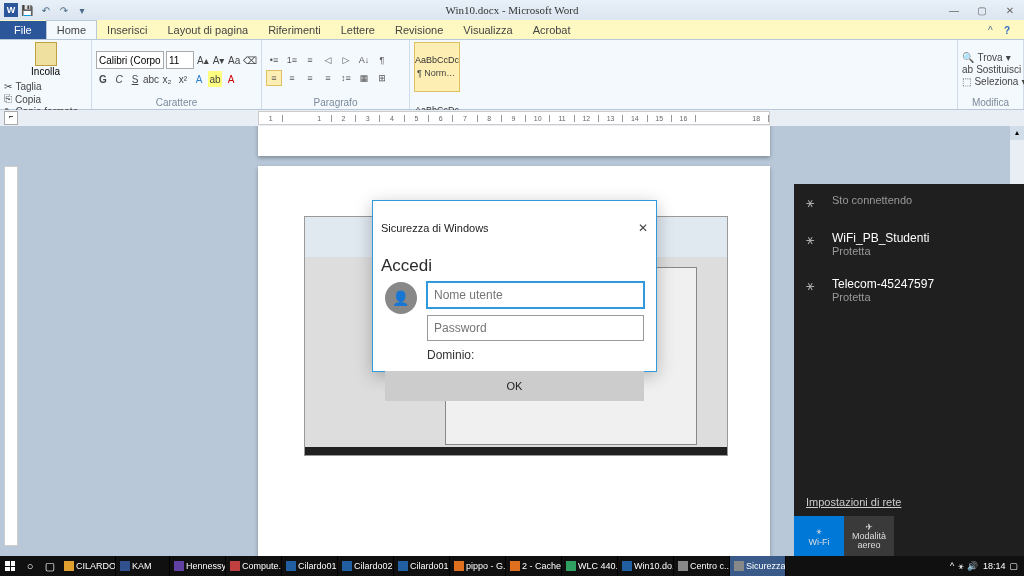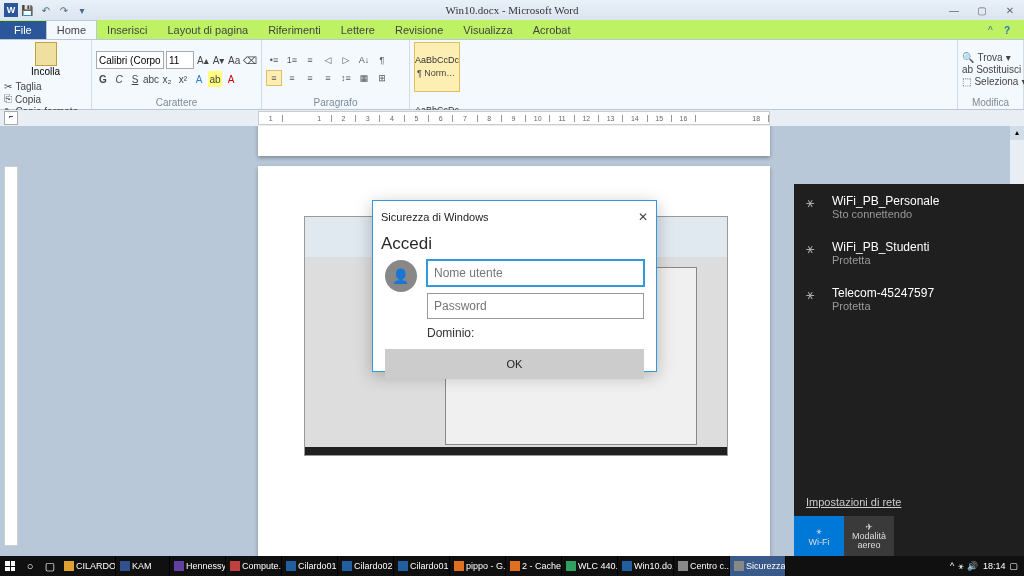--- a/index.html
+++ b/index.html
@@ -8,21 +8,21 @@
 
 .titlebar { height: 20px; background: linear-gradient(to bottom, #e8f0f8, #dce6f0); display: flex; align-items: center; position: relative; }
 .titlebar-left { display: flex; align-items: center; gap: 2px; padding-left: 4px; }
 .word-icon { width: 14px; height: 14px; background: #2b579a; font-size: 9px; color: #fff; display: flex; align-items: center; justify-content: center; font-weight: bold; }
 .qat-icon { width: 16px; height: 16px; display: flex; align-items: center; justify-content: center; color: #4a6a8a; font-size: 10px; }
 .doc-title { position: absolute; left: 50%; transform: translateX(-50%); font-size: 11px; color: #333; font-family: Liberation Serif, serif; }
 .win-controls { position: absolute; right: 0; display: flex; }
 .win-btn { width: 28px; height: 18px; display: flex; align-items: center; justify-content: center; color: #666; font-size: 10px; }
 
 
-.ribbon-tabs { height: 20px; background: #bef264; display: flex; align-items: flex-end; border-bottom: 1px solid #b8c8d8; }
+.ribbon-tabs { height: 20px; background: #fef9c3; display: flex; align-items: flex-end; border-bottom: 1px solid #b8c8d8; }
 .rtab { padding: 3px 10px; font-size: 11px; color: #444; cursor: pointer; }
 .rtab.file { background: #2b579a; color: #fff; padding: 3px 14px; }
 .rtab.active { background: #f4f9fe; border: 1px solid #b8c8d8; border-bottom: none; }
 .ribbon-right { position: absolute; right: 6px; display: flex; gap: 2px; }
 .ribbon-right span { width: 14px; height: 14px; font-size: 10px; color: #4a6a8a; }
 
 
 .ribbon { height: 70px; background: #f4f9fe; display: flex; border-bottom: 1px solid #b8c8d8; }
 .rgroup { border-right: 1px solid #d0dcea; display: flex; flex-direction: column; justify-content: space-between; padding: 2px 4px 0; }
 .rgroup-label { font-size: 10px; color: #7a8a9a; text-align: center; padding: 1px 0; }
@@ -75,21 +75,21 @@
 .doc-area { position: absolute; top: 126px; bottom: 20px; left: 0; right: 0; background: #b8c8d8; overflow: hidden; }
 .vruler { position: absolute; left: 4px; top: 40px; width: 14px; bottom: 10px; background: #fff; border: 1px solid #ccc; }
 .page { position: absolute; left: 258px; width: 512px; background: #fff; box-shadow: 0 2px 4px rgba(0,0,0,0.3); }
 .page1 { top: -20px; height: 50px; }
 .page2 { top: 40px; height: 500px; }
 .embedded-img { position: absolute; left: 46px; top: 50px; width: 424px; height: 240px; background: #ddd; border: 1px solid #999; }
 .emb-inner { position: absolute; left: 140px; right: 30px; top: 50px; bottom: 10px; background: #f0f0f0; border: 1px solid #888; }
 
 
 .dialog { position: absolute; left: 372px; top: 200px; width: 285px; height: 172px; background: #fff; border: 1px solid #3399dd; box-shadow: 0 4px 16px rgba(0,0,0,0.25); z-index: 50; }
-.dlg-title { padding: 9px 8px; font-size: 11px; color: #222; display: flex; justify-content: space-between; align-items: center; }
+.dlg-title { padding: 20px 8px; font-size: 11px; color: #222; display: flex; justify-content: space-between; align-items: center; }
 .dlg-close { font-size: 12px; cursor: pointer; color: #444; }
 .dlg-head { font-size: 17px; color: #2a2a2a; padding: 1px 8px 6px; font-weight: 400; }
 .dlg-body { display: flex; gap: 10px; padding: 0 12px; }
 .avatar { width: 32px; height: 32px; border-radius: 50%; background: #888; display: flex; align-items: center; justify-content: center; color: #fff; font-size: 14px; flex-shrink: 0; }
 .dlg-fields { flex: 1; display: flex; flex-direction: column; gap: 7px; }
 .dlg-input { height: 26px; border: 1px solid #999; padding: 0 6px; font-size: 12px; color: #666; }
 .dlg-input.focus { border-color: #3399dd; outline: 1px solid #3399dd; }
 .dlg-domain { font-size: 12px; color: #333; }
 .dlg-buttons { display: flex; gap: 3px; padding: 9px 12px 0; }
 .dlg-btn { flex: 1; height: 30px; background: #ccc; border: none; font-size: 11px; color: #222; cursor: pointer; }
@@ -367,21 +367,20 @@
   <div class="dlg-buttons">
     <button class="dlg-btn">OK</button>
   </div>
 </div>
 
 <div class="wifi-panel">
   <div id="wifi-list">
       <div class="wifi-item">
         <div class="wifi-sig">⚹</div>
         <div class="wifi-info">
-          <div class="wifi-name">WiFi_PB_Personale</div>
           <div class="wifi-status">Sto connettendo</div>
         </div>
       </div>
       <div class="wifi-item">
         <div class="wifi-sig">⚹</div>
         <div class="wifi-info">
           <div class="wifi-name">WiFi_PB_Studenti</div>
           <div class="wifi-status">Protetta</div>
         </div>
       </div>

